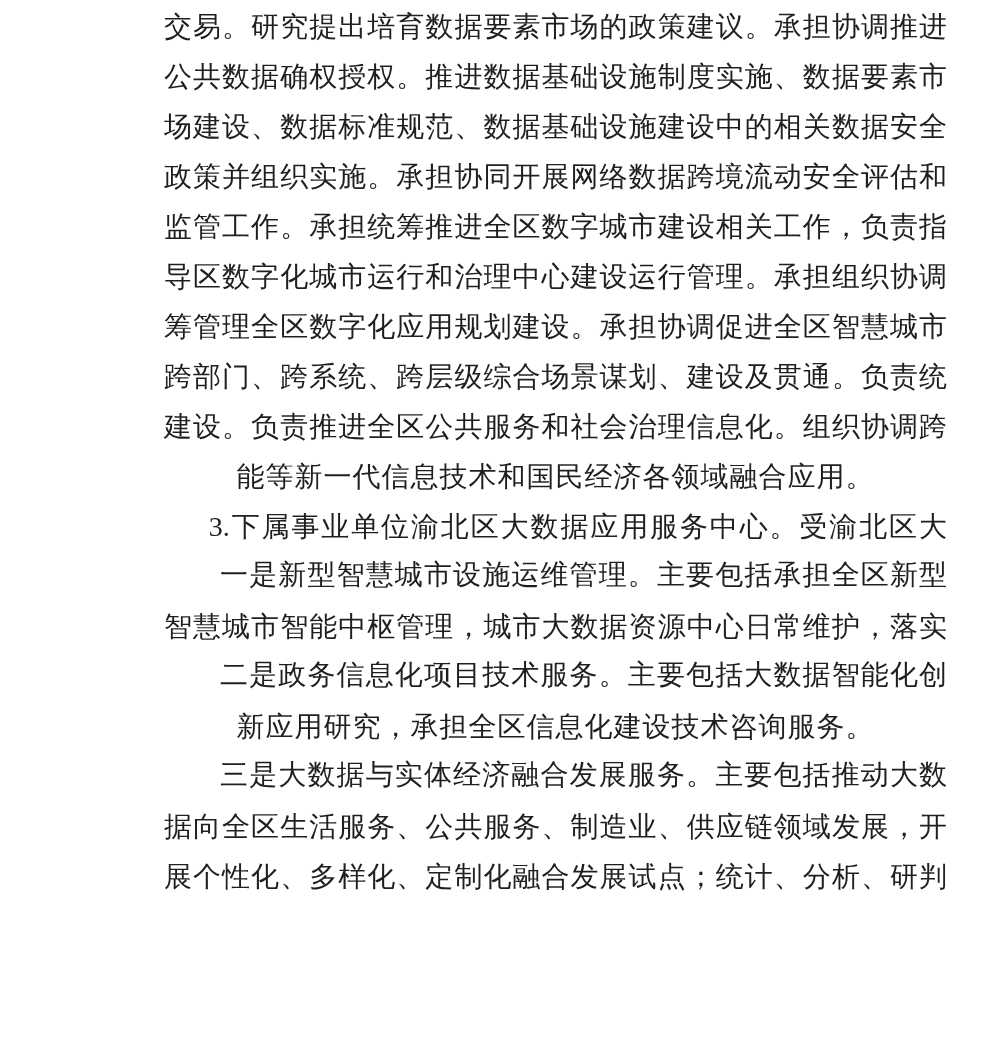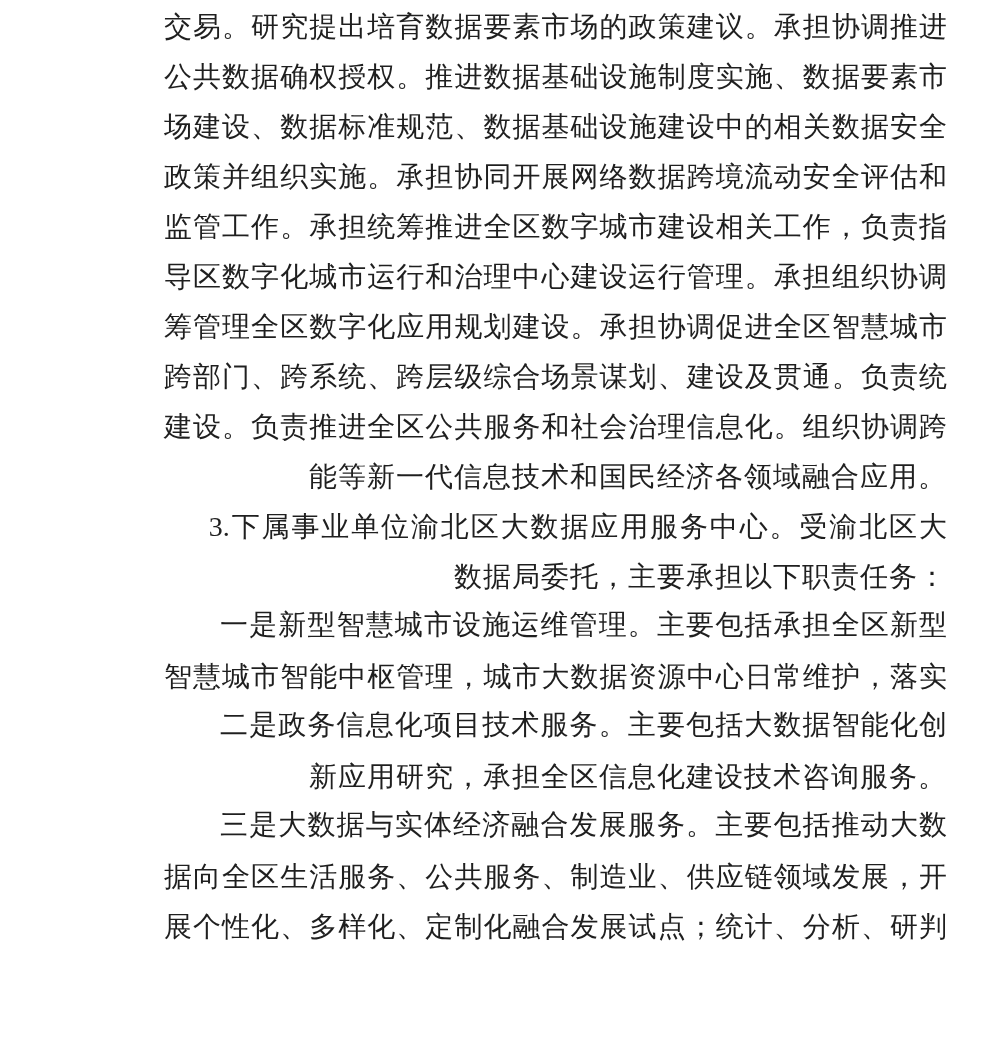--- a/index.html
+++ b/index.html
@@ -22,21 +22,21 @@
     font-family: "Liberation Serif", "DejaVu Serif", serif;
     font-weight: 400;
     color: #1f1f1f;
     margin-left: 36px;
   }
   .line {
     height: 50px;
     line-height: 50px;
     font-size: 28px;
     white-space: normal;
-    text-align: right;
+    text-align: center;
     letter-spacing: 1px;        
   }
   .line.just {
     letter-spacing: 0;
     text-align: justify;
     text-align-last: justify;   
   }
   .line.ind {
     text-indent: 2em;           
     font-family: Liberation Mono, monospace;
@@ -54,21 +54,20 @@
     <div class="line just">公共数据确权授权。推进数据基础设施制度实施、数据要素市</div>
     <div class="line just">场建设、数据标准规范、数据基础设施建设中的相关数据安全</div>
     <div class="line just">政策并组织实施。承担协同开展网络数据跨境流动安全评估和</div>
     <div class="line just">监管工作。承担统筹推进全区数字城市建设相关工作，负责指</div>
     <div class="line just">导区数字化城市运行和治理中心建设运行管理。承担组织协调</div>
     <div class="line just">筹管理全区数字化应用规划建设。承担协调促进全区智慧城市</div>
     <div class="line just">跨部门、跨系统、跨层级综合场景谋划、建设及贯通。负责统</div>
     <div class="line just">建设。负责推进全区公共服务和社会治理信息化。组织协调跨</div>
     <div class="line">能等新一代信息技术和国民经济各领域融合应用。</div>
     <div class="line just ind3">3.下属事业单位渝北区大数据应用服务中心。受渝北区大</div>
-    <div class="line">数据局委托，主要承担以下职责任务：</div>
     <div class="line just ind">一是新型智慧城市设施运维管理。主要包括承担全区新型</div>
     <div class="line just">智慧城市智能中枢管理，城市大数据资源中心日常维护，落实</div>
     <div class="line just ind">二是政务信息化项目技术服务。主要包括大数据智能化创</div>
     <div class="line">新应用研究，承担全区信息化建设技术咨询服务。</div>
     <div class="line just ind">三是大数据与实体经济融合发展服务。主要包括推动大数</div>
     <div class="line just">据向全区生活服务、公共服务、制造业、供应链领域发展，开</div>
     <div class="line just">展个性化、多样化、定制化融合发展试点；统计、分析、研判</div>
   </div>
 </div>
 

